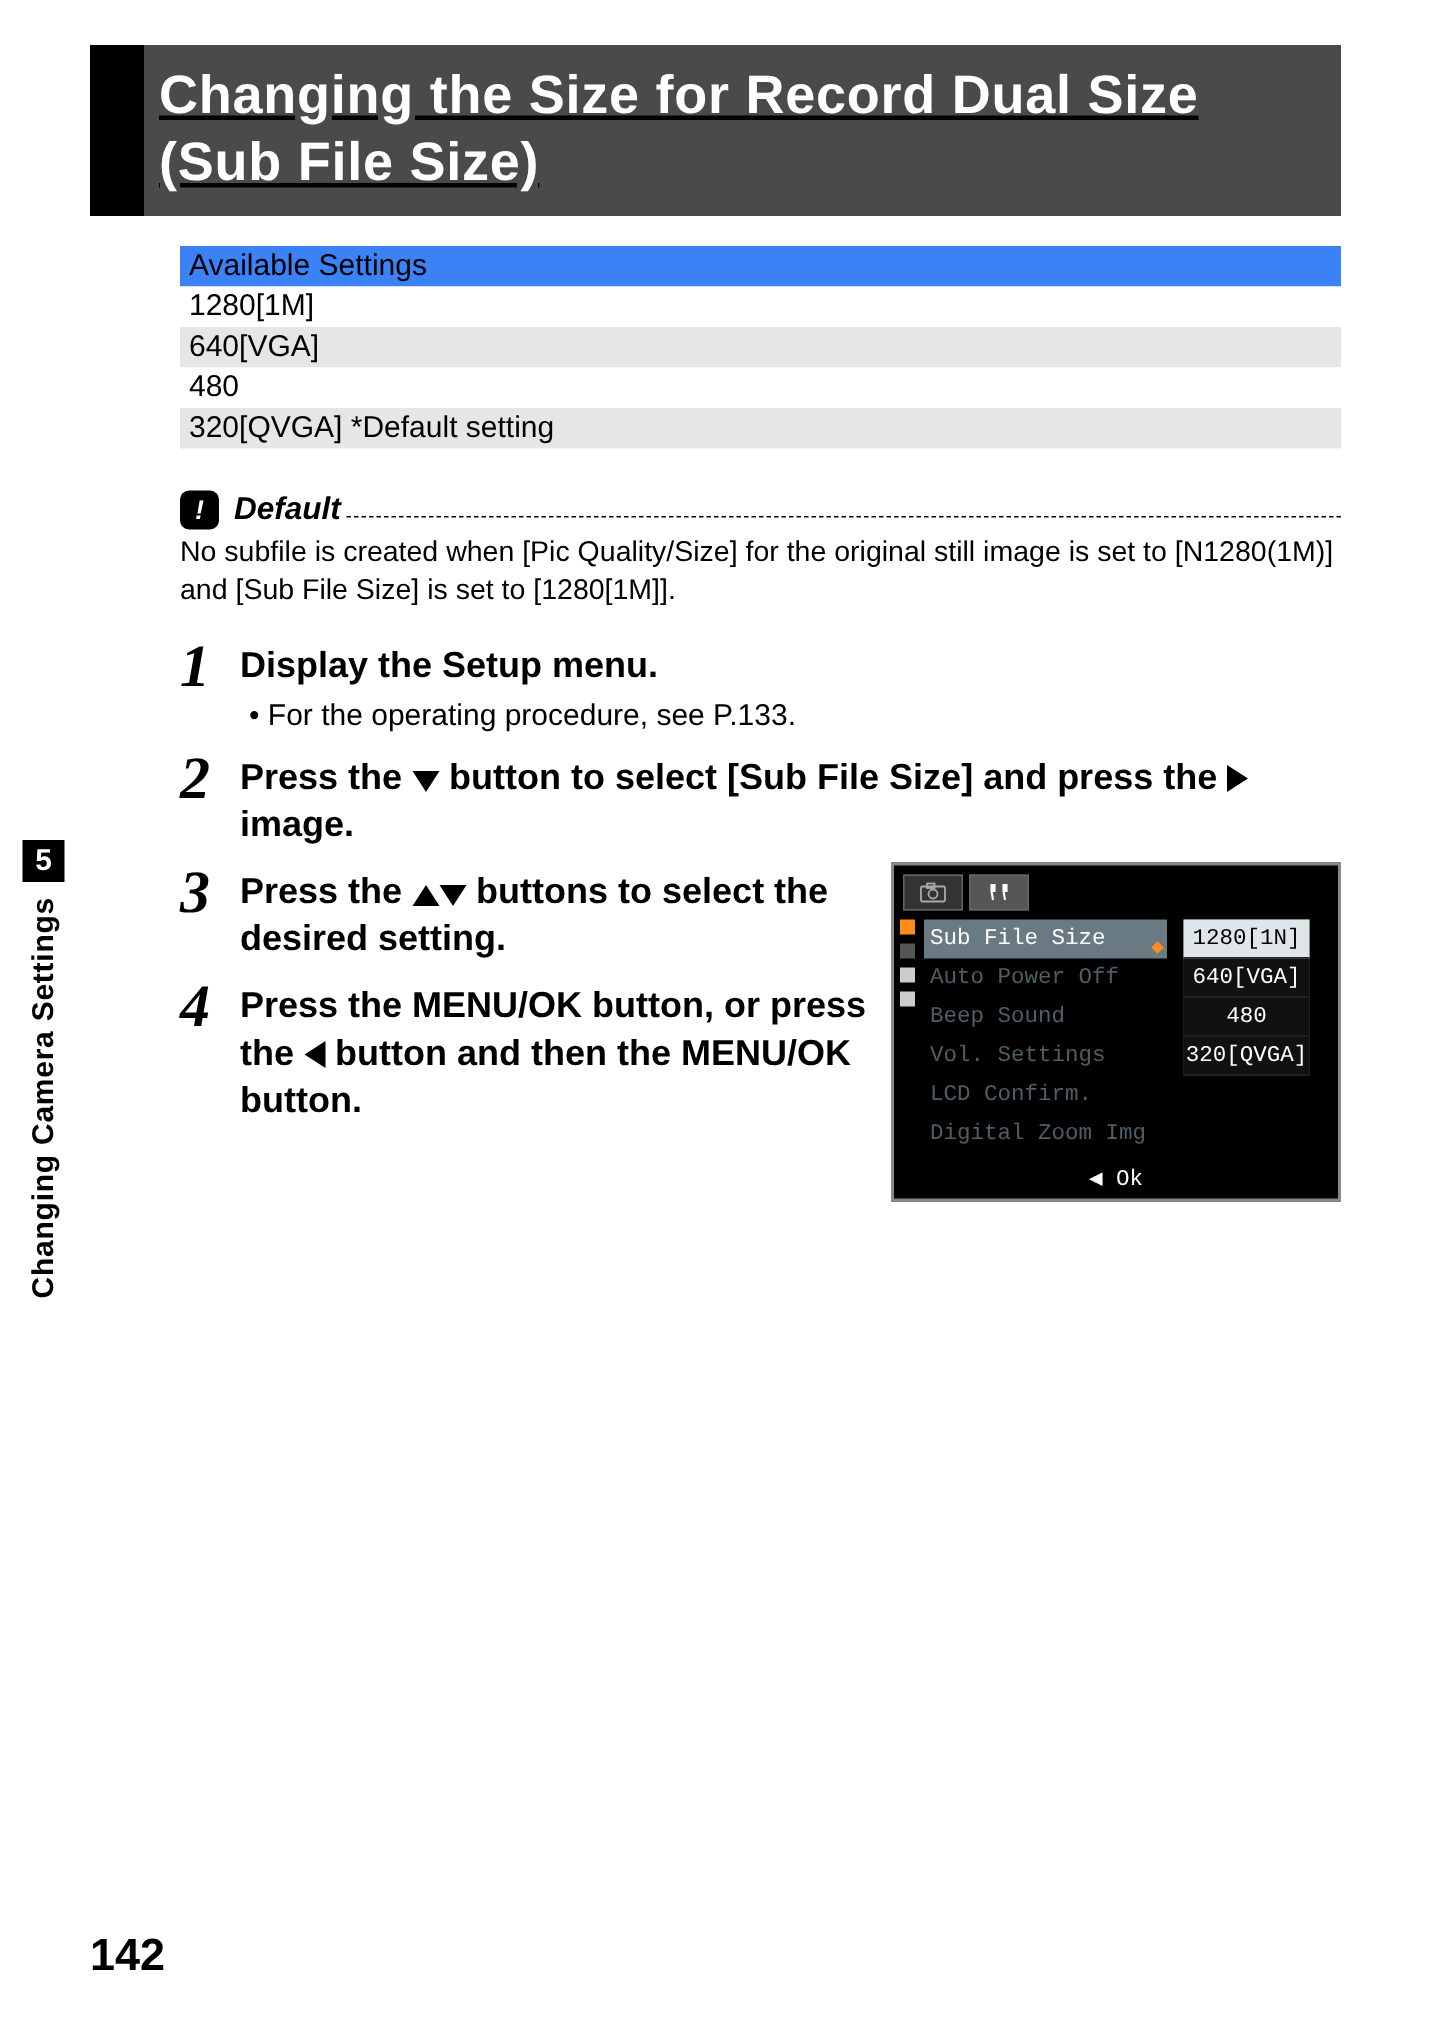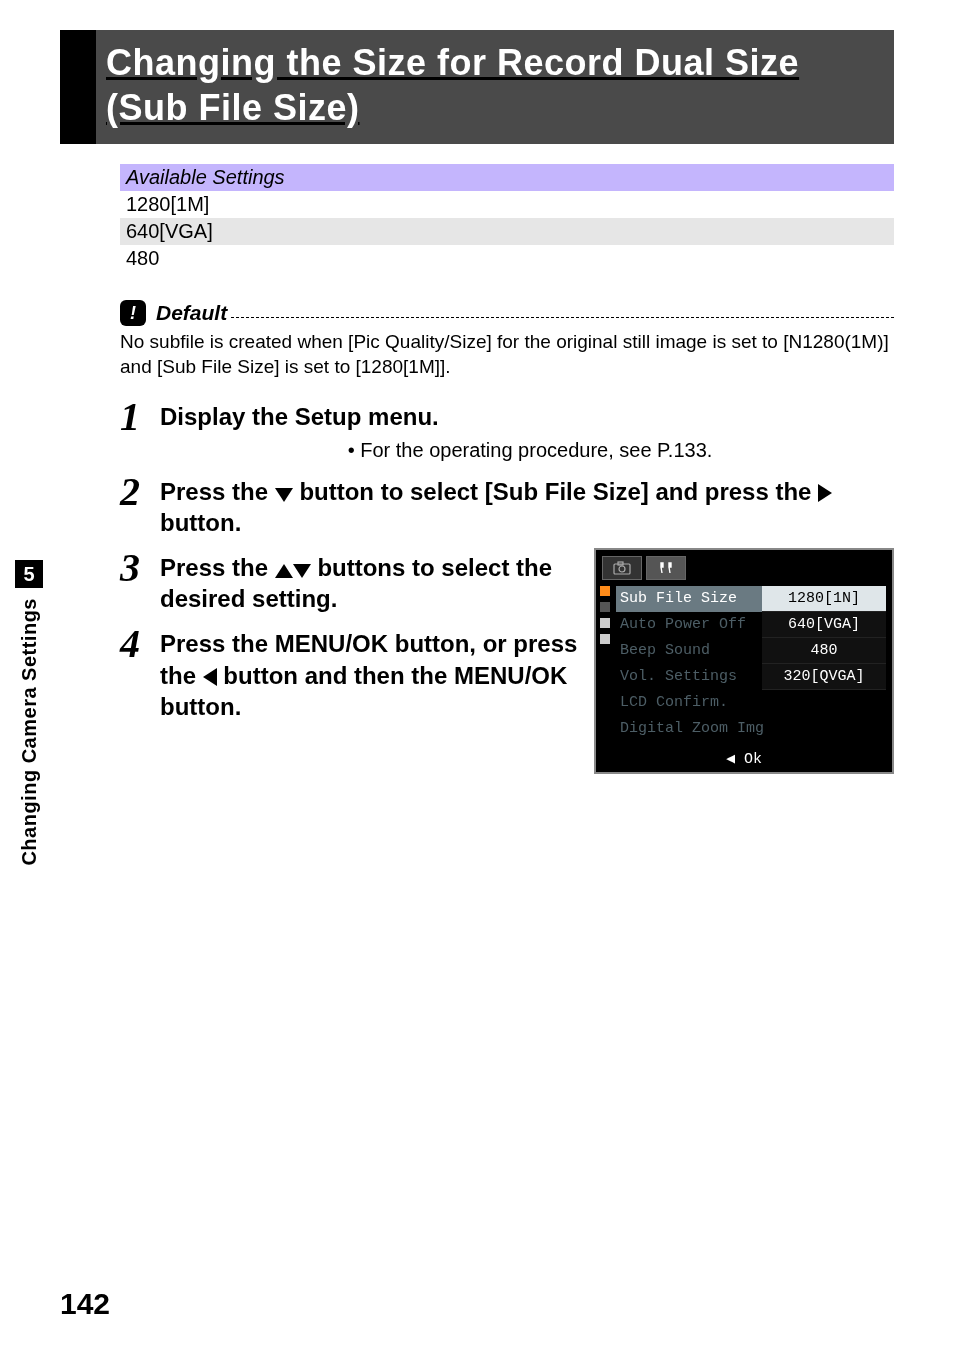--- a/index.html
+++ b/index.html
@@ -4,36 +4,36 @@
 <style>
   * { box-sizing: border-box; margin: 0; padding: 0; }
   html, body { width: 954px; height: 1351px; background: #fff; font-family: Arial, Helvetica, sans-serif; color: #000; }
   .page { position: relative; width: 954px; height: 1351px; padding: 30px 60px 30px 60px; }
   .heading-block { display: flex; margin-bottom: 20px; text-decoration: underline; }
   .heading-tab { width: 36px; background: #000; flex-shrink: 0; }
   .heading-bar { background: #4a4a4a; color: #fff; font-weight: 900; font-size: 36px; line-height: 1.25; padding: 10px 20px 14px 10px; flex-grow: 1; font-family: Arial Black, Arial, sans-serif; letter-spacing: 0.5px; }
   .intro { font-size: 23px; line-height: 1.35; margin: 0 0 16px 60px; }
   .ref-icon { display: inline-block; vertical-align: -3px; }
   .table { margin-left: 60px; margin-right: 0; font-size: 20px; border-collapse: collapse; }
-  .table .hdr { background: #c4b5fd; font-weight: 400; padding: 2px 6px; font-style: italic; }
+  .table .hdr { background: #3b82f6; font-weight: 400; padding: 2px 6px; }
   .table .row-light { background: #fff; padding: 2px 6px; }
   .table .row-shade { background: #e6e6e6; padding: 2px 6px; }
   .table div { padding: 2px 8px; }
   .caution-block { margin: 28px 0 0 60px; }
   .caution-line { display: flex; align-items: center; }
   .caution-icon { width: 26px; height: 26px; background: #000; border-radius: 6px; display: flex; align-items: center; justify-content: center; color: #fff; font-weight: 900; font-size: 18px; margin-right: 10px; flex-shrink: 0; font-style: italic; }
   .caution-label { font-weight: 700; font-style: italic; font-size: 21px; }
   .caution-dashes { flex-grow: 1; border-bottom: 1px dashed #000; margin-left: 4px; height: 10px; }
   .caution-text { font-size: 19px; margin-top: 4px; line-height: 1.3; }
   .steps { margin: 18px 0 0 60px; }
   .step { display: flex; margin-bottom: 10px; }
   .step-num { font-family: "Brush Script MT", cursive; font-size: 40px; font-weight: 700; font-style: italic; width: 40px; flex-shrink: 0; line-height: 1; }
   .step-body { flex-grow: 1; padding-top: 4px; }
   .step-title { font-size: 24px; font-weight: 700; line-height: 1.3; }
-  .step-sub { font-size: 20px; margin-top: 6px; margin-left: 18px; text-indent: -12px; text-align: center; }
+  .step-sub { font-size: 20px; margin-top: 6px; margin-left: 18px; text-indent: -12px; }
   .step-sub::before { content: "• "; }
   .tri { display: inline-block; width: 0; height: 0; border-style: solid; vertical-align: -2px; }
   .tri-sm-down { border-width: 14px 9px 0 9px; border-color: #000 transparent transparent transparent; }
   .tri-sm-up { border-width: 0 9px 14px 9px; border-color: transparent transparent #000 transparent; }
   .tri-sm-left { border-width: 9px 14px 9px 0; border-color: transparent #000 transparent transparent; }
   .tri-sm-right { border-width: 9px 0 9px 14px; border-color: transparent transparent transparent #000; }
   .steps-row { display: flex; align-items: flex-start; }
   .steps-col { flex: 1; }
   .screenshot { width: 300px; flex-shrink: 0; margin-left: 16px; }
   .shot { width: 300px; height: 226px; background: #000; border: 2px solid #888; position: relative; font-family: "Courier New", monospace; color: #fff; font-size: 16px; }
@@ -41,21 +41,21 @@
   .tab { width: 40px; height: 24px; background: #333; border: 1px solid #666; display: flex; align-items: center; justify-content: center; }
   .tab.active { background: #555; }
   .shot-dotcol { position: absolute; left: 4px; top: 36px; display: flex; flex-direction: column; gap: 6px; }
   .dot { width: 10px; height: 10px; background: #ccc; }
   .dot.sel { background: #ff8c1a; }
   .dot.dim { background: #555; }
   .shot-list { position: absolute; left: 20px; top: 36px; right: 114px; }
   .shot-item { height: 26px; line-height: 26px; padding-left: 4px; color: #4d5e66; white-space: nowrap; overflow: hidden; font-size: 15px; }
   .shot-item.sel { background: #6a7a82; color: #fff; }
   .shot-arrow-r { position: absolute; right: 2px; top: 6px; color: #ff8c1a; font-size: 14px; }
-  .shot-right { position: absolute; right: 6px; top: 36px; width: 124px; background: #15803d; }
+  .shot-right { position: absolute; right: 19px; top: 36px; width: 84px; background: #15803d; }
   .opt { height: 26px; line-height: 26px; text-align: center; background: #111; color: #fff; font-size: 15px; border-bottom: 1px solid #222; }
   .opt.sel { background: #dfe6e9; color: #000; }
   .shot-footer { position: absolute; bottom: 4px; left: 0; right: 0; text-align: center; color: #fff; font-size: 15px; }
   .side-rail { position: absolute; left: 12px; top: 560px; width: 34px; text-align: center; }
   .chapter-num { background: #000; color: #fff; font-weight: 700; font-size: 20px; width: 28px; height: 28px; line-height: 28px; margin: 0 auto 10px auto; }
   .vtext { writing-mode: vertical-rl; text-orientation: mixed; font-weight: 700; font-size: 20px; letter-spacing: 0.5px; margin: 0 auto; transform: rotate(180deg); }
   .page-num { position: absolute; left: 60px; bottom: 30px; font-size: 30px; font-weight: 700; }
 </style>
 </head>
 <body>
@@ -65,20 +65,21 @@
   <div class="heading-tab"></div>
   <div class="heading-bar">Changing the Size for Record Dual Size (Sub File Size)</div>
 </div>
 
 
 <div class="table">
   <div class="hdr">Available Settings</div>
   <div class="row-light">1280[1M]</div>
   <div class="row-shade">640[VGA]</div>
   <div class="row-light">480</div>
+  <div class="row-shade">320[QVGA] *Default setting</div>
 </div>
 
 <div class="caution-block">
   <div class="caution-line">
     <div class="caution-icon">!</div>
     <span class="caution-label">Default</span>
     <div class="caution-dashes"></div>
   </div>
   <p class="caution-text">No subfile is created when [Pic Quality/Size] for the original still image is set to [N1280(1M)] and [Sub File Size] is set to [1280[1M]].</p>
 </div>
@@ -90,21 +91,21 @@
     <div class="step-body">
       <div class="step-title">Display the Setup menu.</div>
       <div class="step-sub">For the operating procedure, see P.133.</div>
     </div>
   </div>
 
   <div class="step">
     <div class="step-num">2</div>
     <div class="step-body">
       <div class="step-title">
-        <span>Press the </span><span class="tri tri-sm-down"></span><span> button to select [Sub File Size] and press the </span><span class="tri tri-sm-right"></span><span> button.</span>
+        <span>Press the </span><span class="tri tri-sm-down"></span><span> button to select [Sub File Size] and press the </span><span class="tri tri-sm-right"></span><span> image.</span>
       </div>
     </div>
   </div>
 
   <div class="steps-row">
     <div class="steps-col">
 
       <div class="step">
         <div class="step-num">3</div>
         <div class="step-body">

